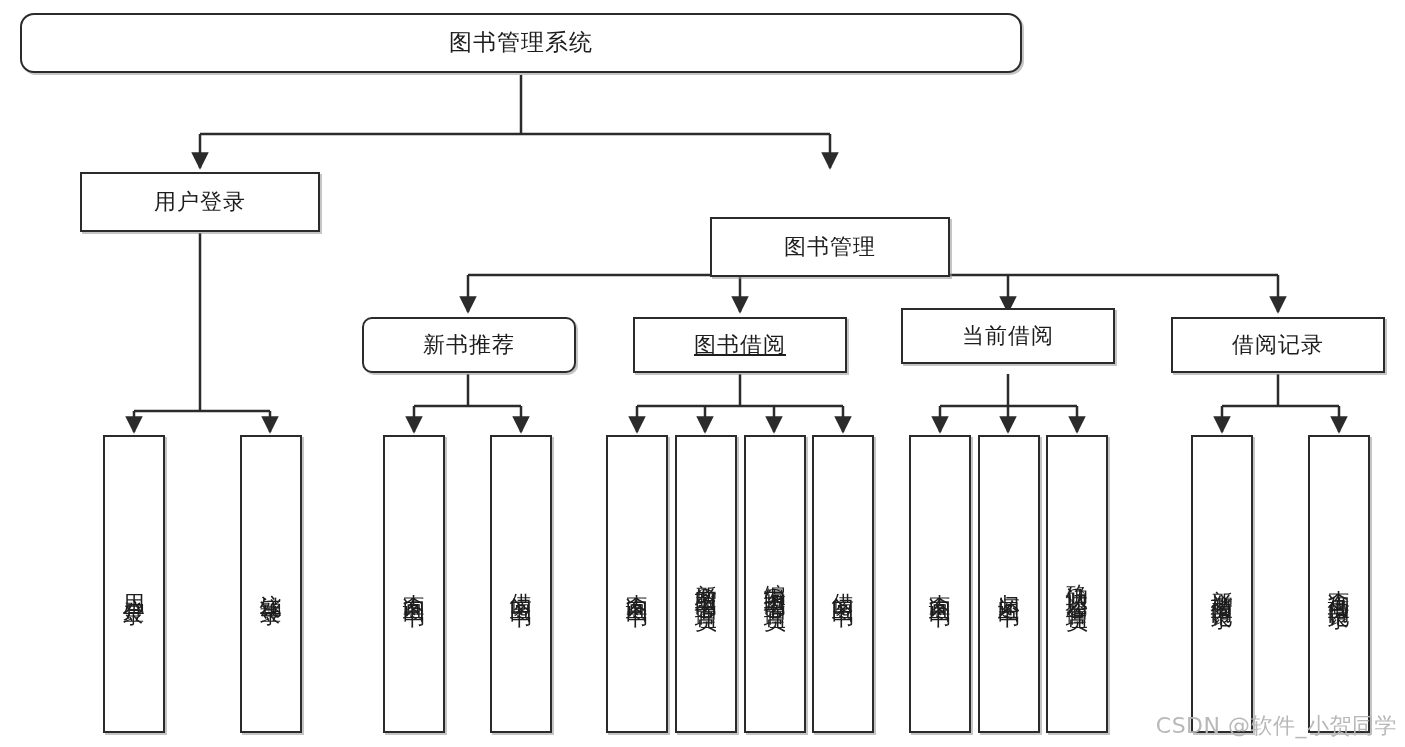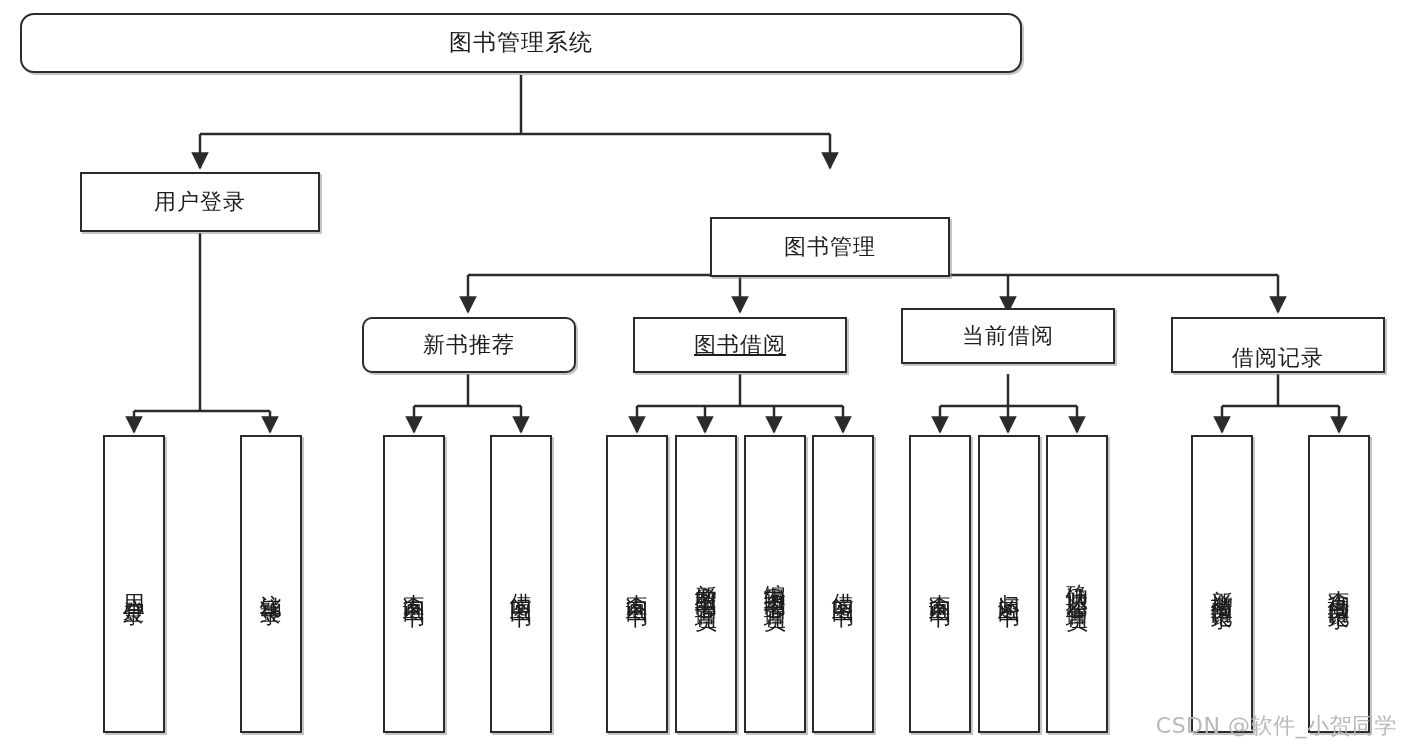--- a/index.html
+++ b/index.html
@@ -142,21 +142,21 @@
   </div>
 
   <div class="node horiz" style="left:633px; top:317px; width:214px; height:56px;text-decoration:underline;">
     <span>图书借阅</span>
   </div>
 
   <div class="node horiz" style="left:901px; top:308px; width:214px; height:56px;">
     <span>当前借阅</span>
   </div>
 
-  <div class="node horiz" style="left:1171px; top:317px; width:214px; height:56px;align-items:flex-end;">
+  <div class="node horiz" style="left:1171px; top:317px; width:214px; height:56px;">
     <span>借阅记录</span>
   </div>
 
   <div class="node vert" style="left:103px; top:435px; width:62px; height:298px;">
     <span>用户登录</span>
   </div>
 
   <div class="node vert" style="left:240px; top:435px; width:62px; height:298px;">
     <span>注销登录</span>
   </div>

